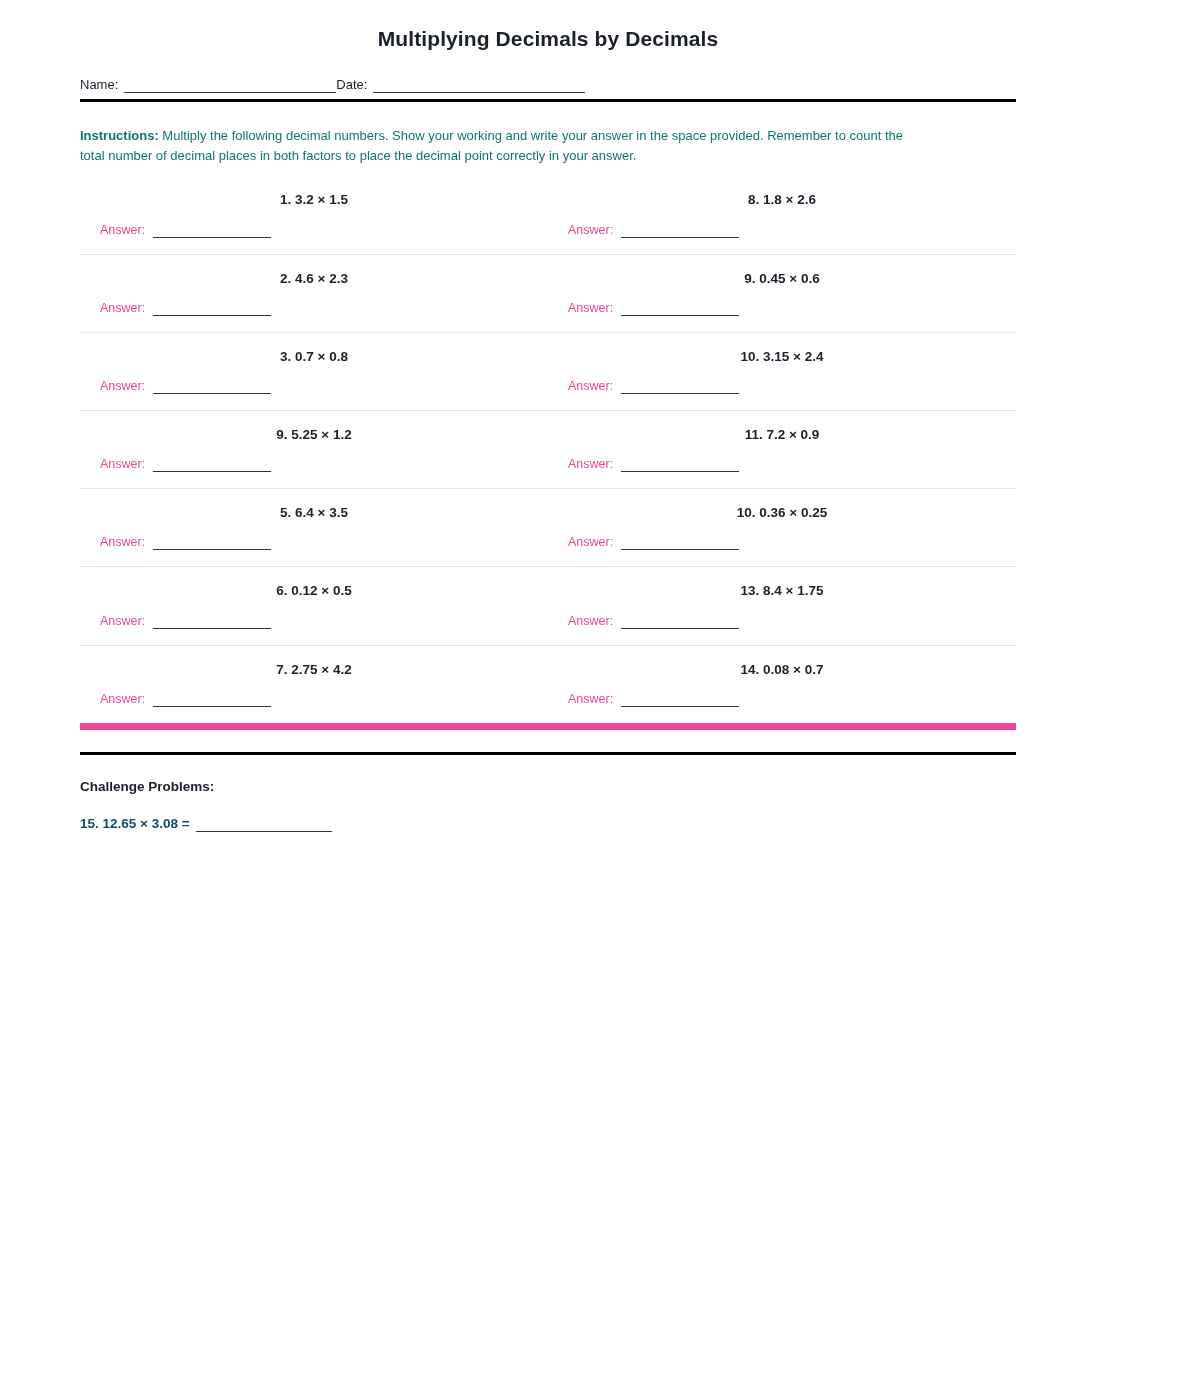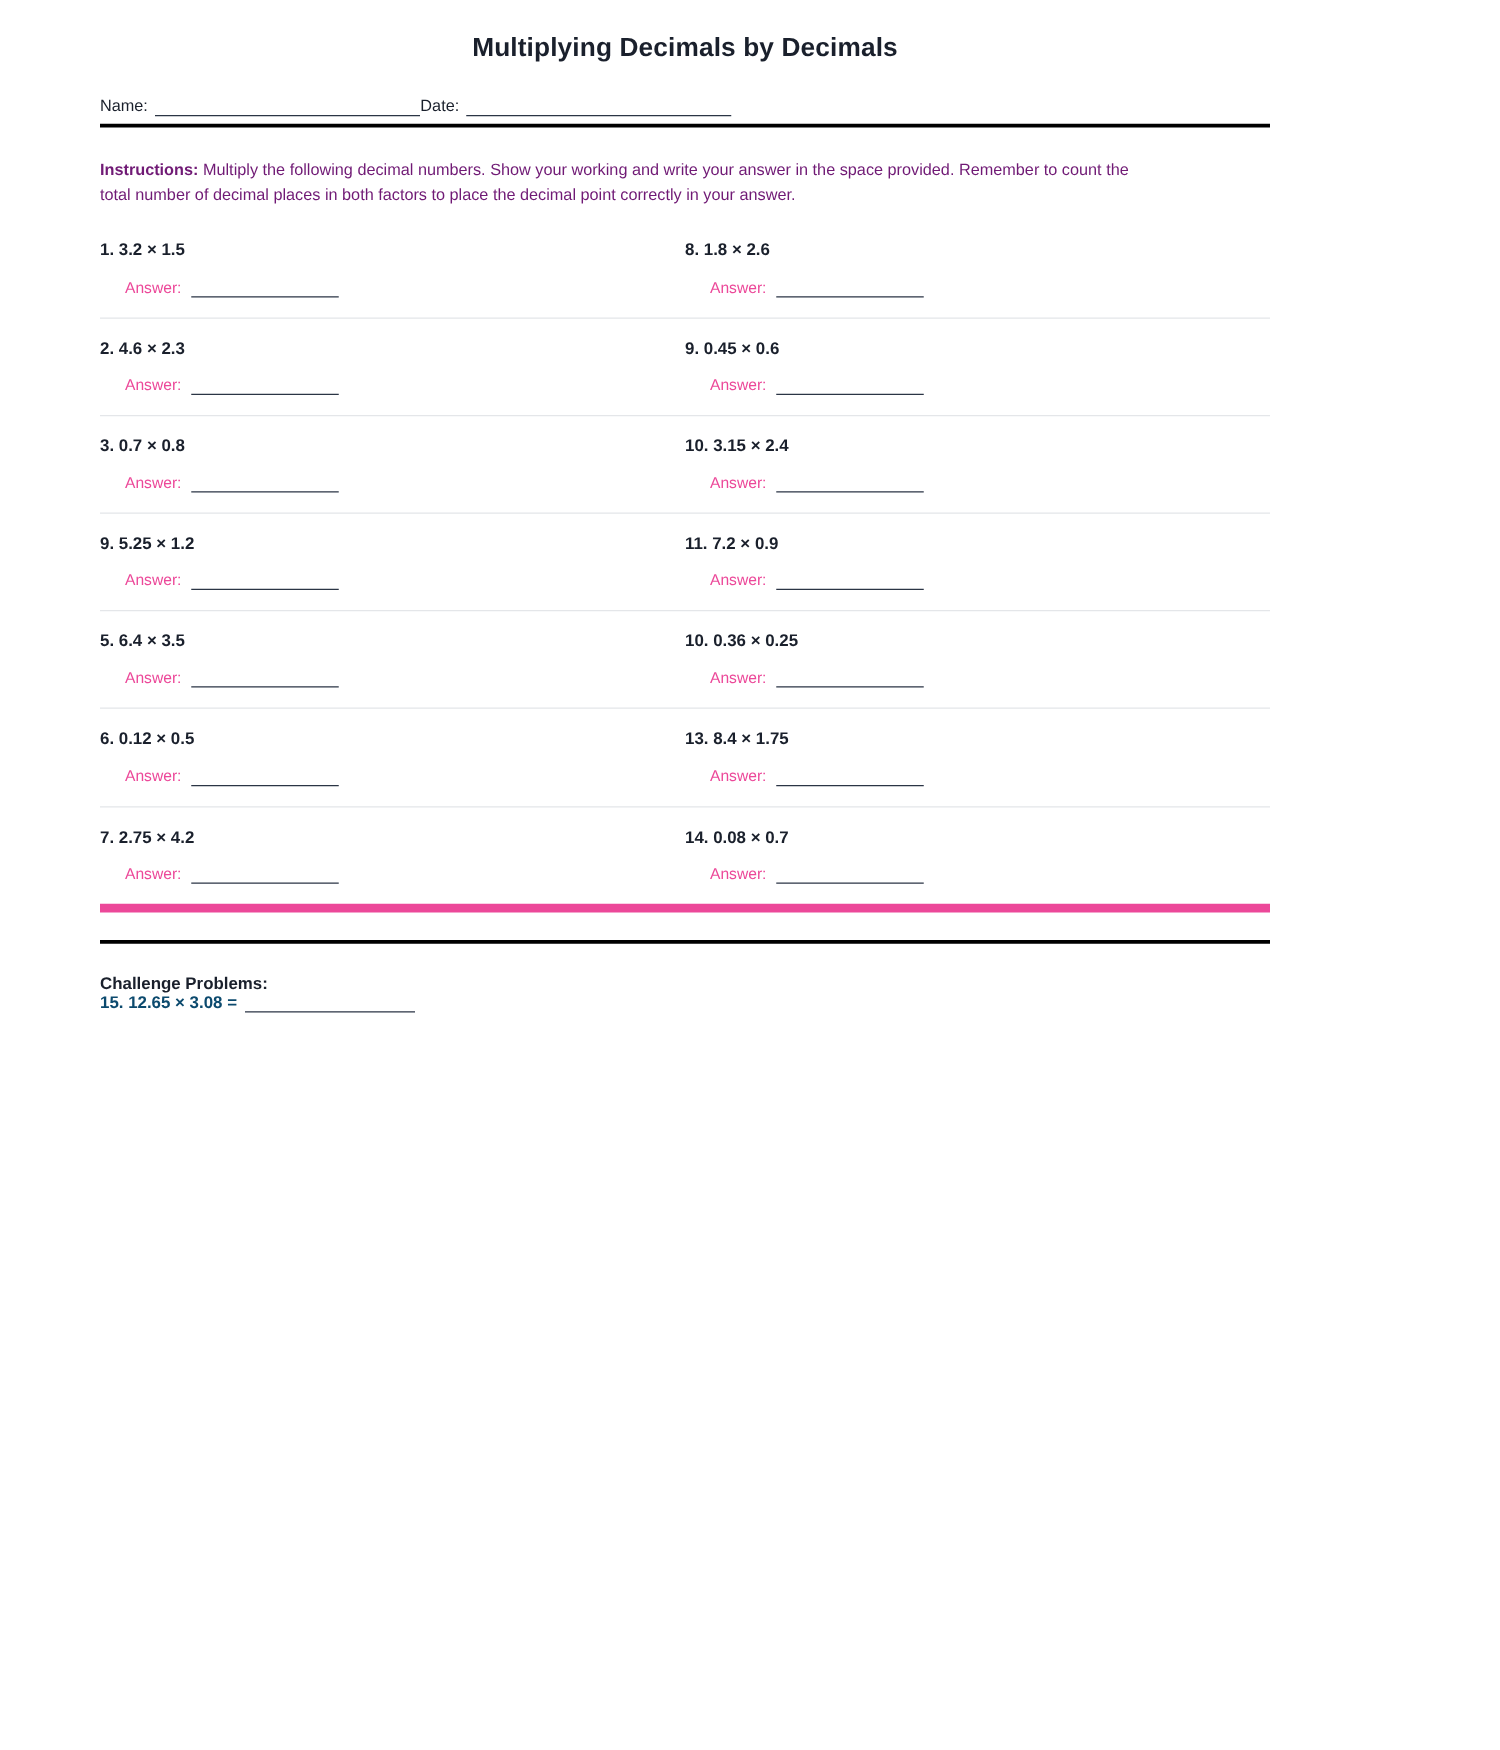--- a/index.html
+++ b/index.html
@@ -61,31 +61,32 @@
     border-top: 3px solid #000000;
     margin: 0;
     height: 0;
   }
   .rule-top { margin-bottom: 24px; }
 
   
   .instructions {
     font-size: 13px;
     line-height: 1.55;
-    color: #701a75;
+    color: #0f766e;
     margin-bottom: 26px;
     max-width: 832px;
   }
   .instructions .instr-label {
     font-weight: bold;
   }
 
   
   .problem-grid {
     display: flex;
+    text-align: center;
   }
   .problem-column {
     flex: 1 1 0;
     min-width: 0;
   }
   .problem-item {
     padding: 0 0 16px 0;
     border-bottom: 1px solid #e4e6e9;
     margin-bottom: 16px;
   }
@@ -119,20 +120,21 @@
 
   
   .challenge-divider {
     margin-top: 22px;
     margin-bottom: 24px;
   }
   .challenge-heading {
     font-size: 13.5px;
     font-weight: bold;
     color: #1a202c;
+    margin-bottom: 22px;
   }
   .challenge-item {
     display: flex;
     align-items: flex-end;
     margin-bottom: 20px;
   }
   .challenge-text {
     font-size: 13.5px;
     font-weight: bold;
     color: #0c4a6e;

